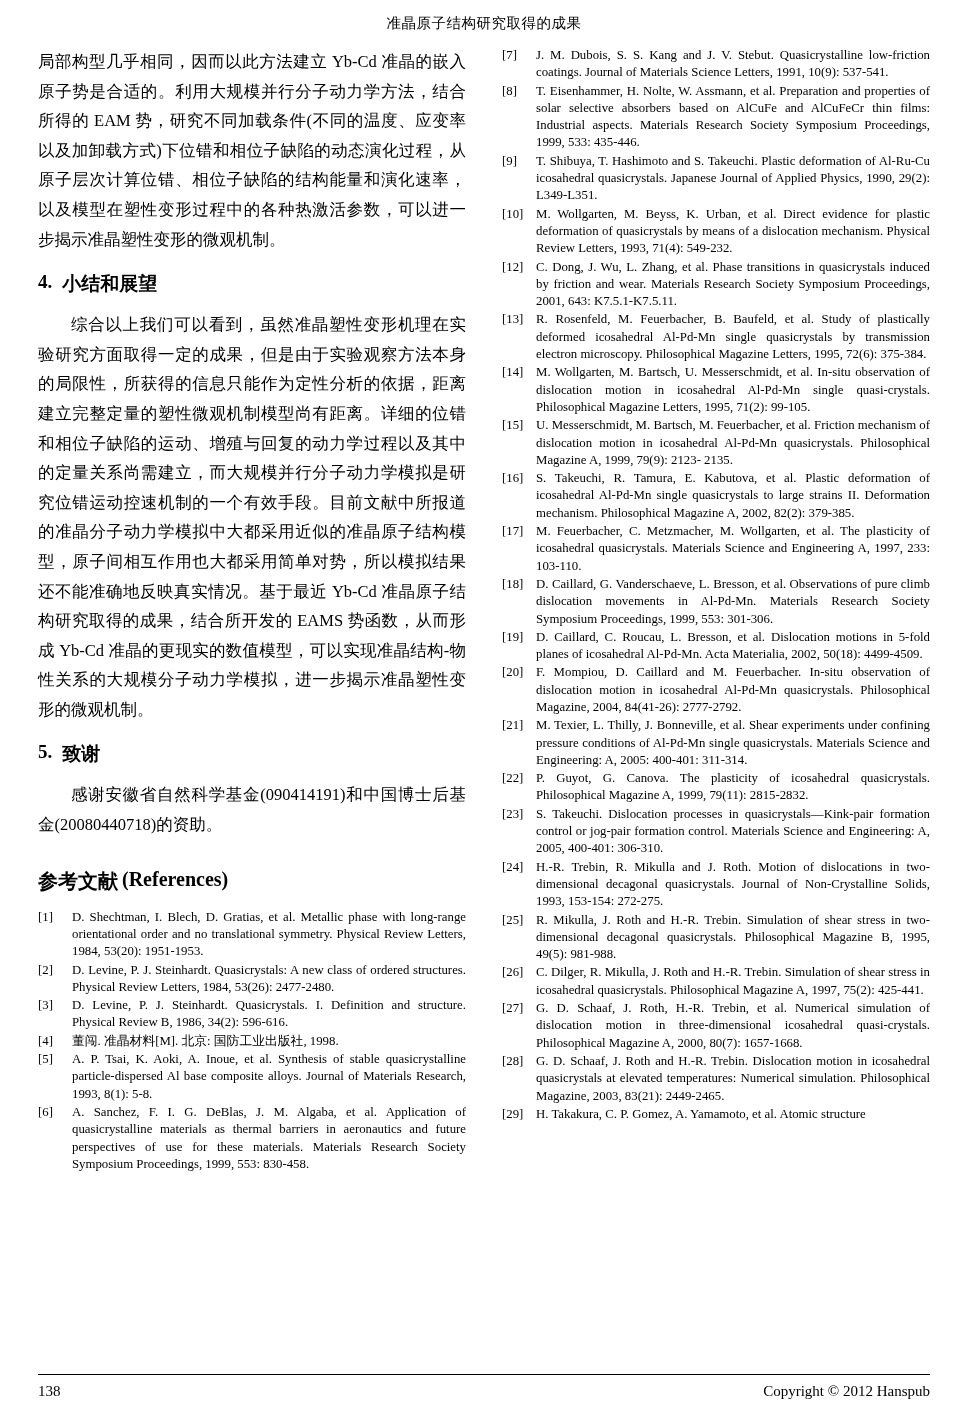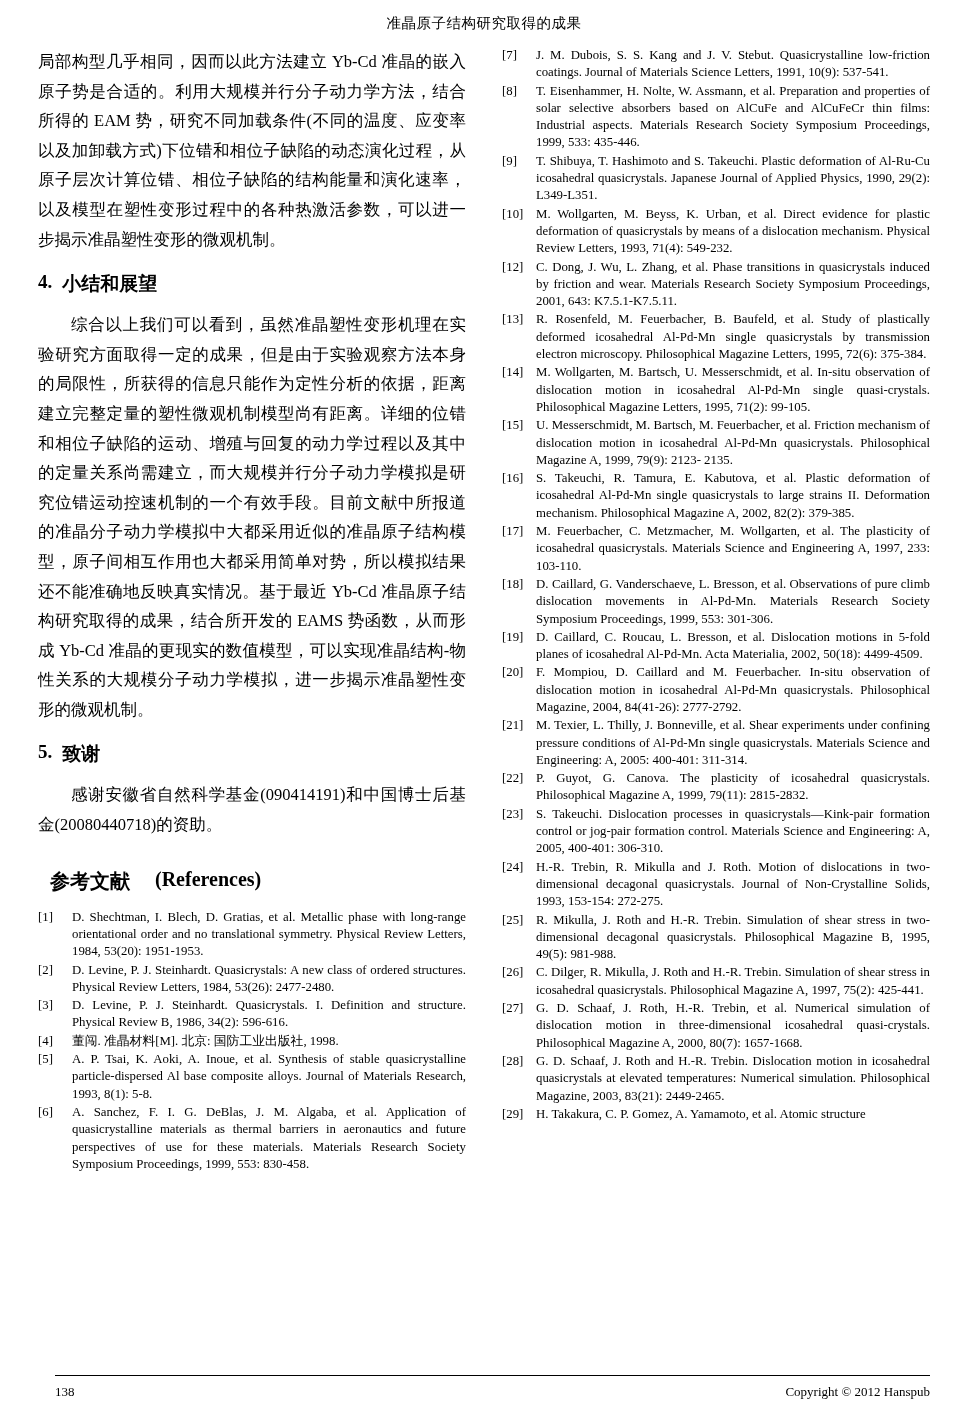--- a/index.html
+++ b/index.html
@@ -46,51 +46,51 @@
   }
   h2.sec {
     display: flex;
     gap: 10px;
     font-size: 19px;
     font-weight: bold;
     margin: 17px 0 13px 0;
   }
   h2.refs-heading {
     display: flex;
-    gap: 25px;
+    gap: 4px;
     font-size: 20px;
     font-weight: bold;
-    margin: 28px 0 14px 12px;
+    margin: 28px 0 14px 0;
   }
   .refs {
     display: block;
   }
   .ref {
     display: flex;
     font-size: 12.8px;
     line-height: 17.3px;
     text-align: justify;
     margin-bottom: 1px;
   }
   .ref-num {
     flex: 0 0 34px;
   }
   .ref-text {
     flex: 1;
   }
   .footer {
     position: absolute;
-    left: 55px;
+    left: 38px;
     right: 38px;
     bottom: 14px;
     border-top: 1px solid #000;
     padding-top: 8px;
     display: flex;
     justify-content: space-between;
-    font-size: 13px;
+    font-size: 15px;
   }
 </style>
 </head>
 <body>
 
 <div class="page">
 
   <div class="header">
     <div class="header-title">准晶原子结构研究取得的成果</div>
   </div>

